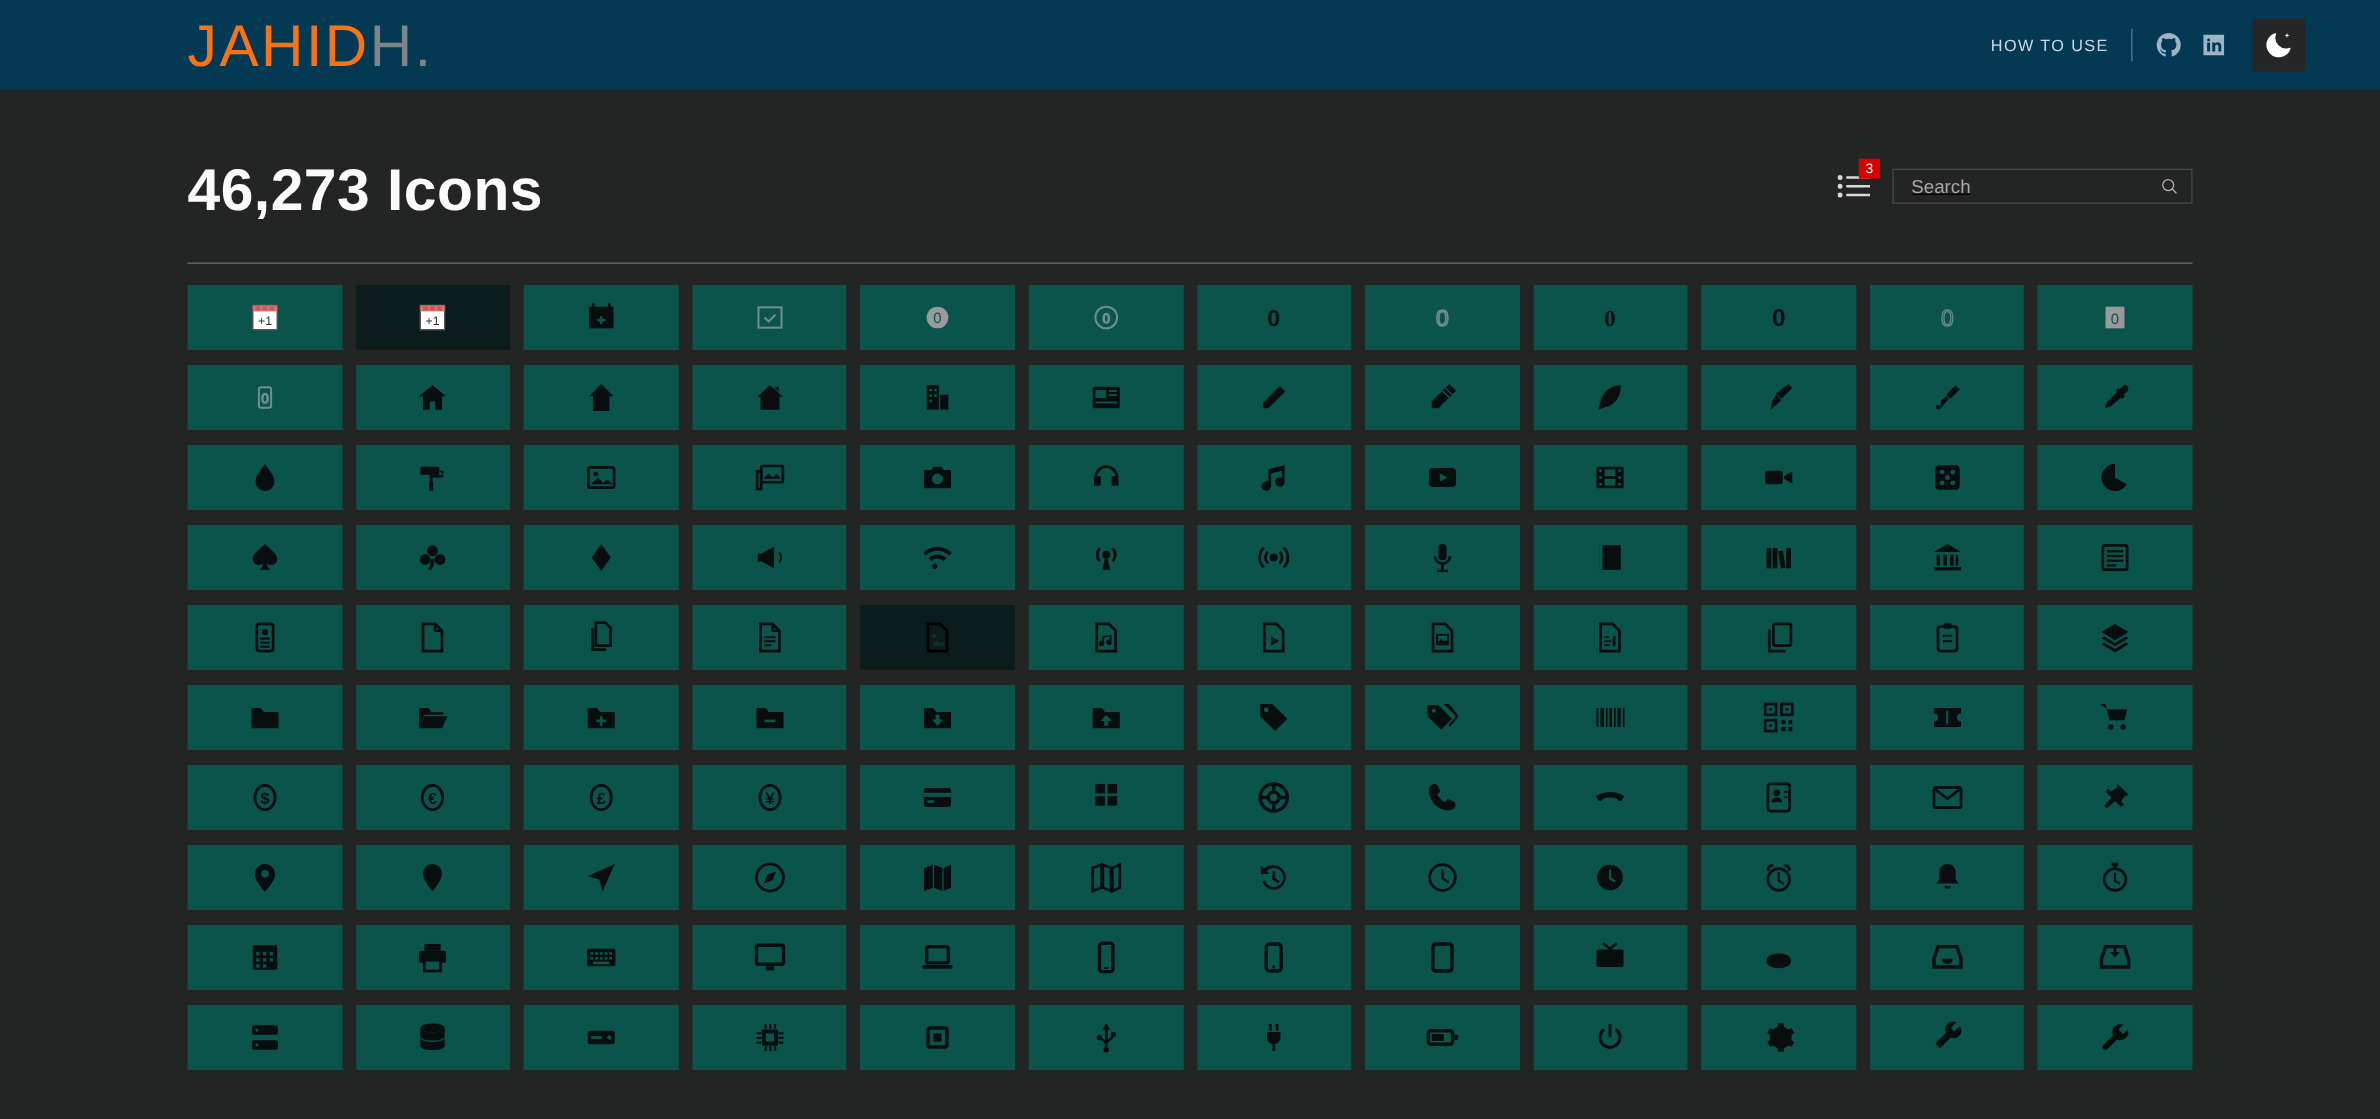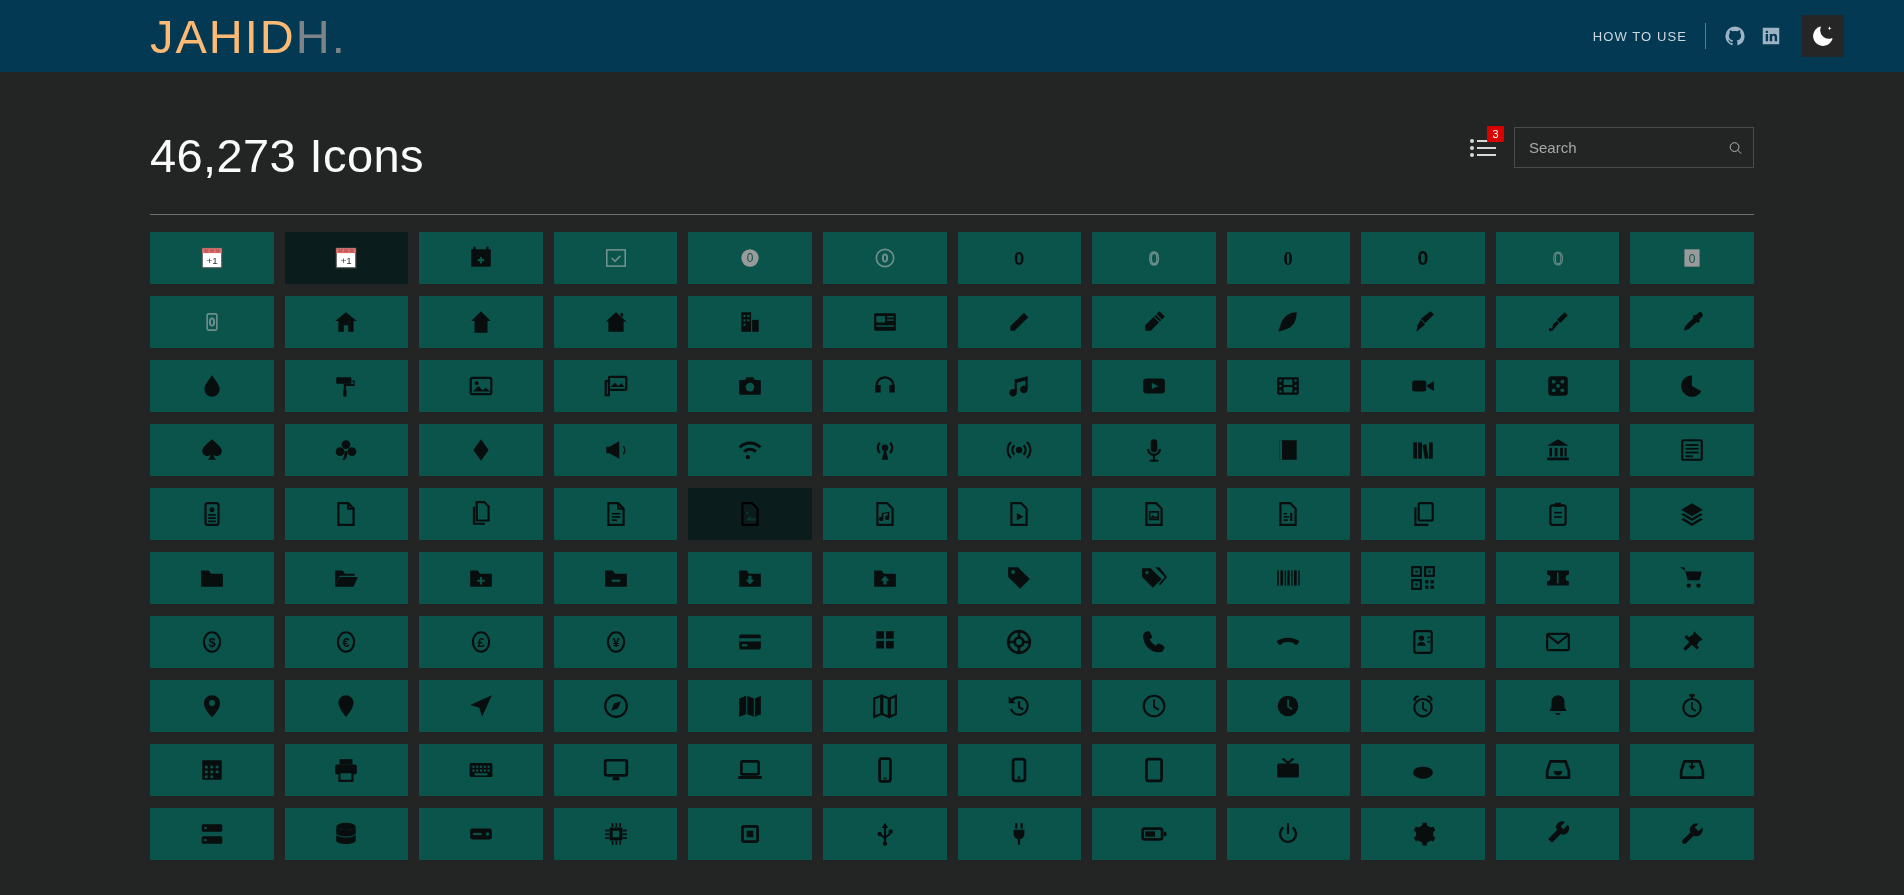--- a/index.html
+++ b/index.html
@@ -21,21 +21,21 @@
     padding: 0 60px 0 150px;
     position: relative;
   }
   .logo {
     font-size: 47px;
     font-weight: 400;
     letter-spacing: 2px;
     line-height: 1;
     user-select: none;
   }
-  .logo .lt { color: #fdba74; }
+  .logo .lt { color: #f97316; }
   .logo .gr { color: #7c8488; }
 
   .topnav {
     display: flex;
     align-items: center;
     gap: 0;
   }
   .howto {
     color: #cdd9e2;
     font-size: 13px;
@@ -70,21 +70,21 @@
     padding: 0 150px;
   }
   .headrow {
     display: flex;
     align-items: flex-end;
     justify-content: space-between;
     padding-top: 55px;
   }
   .pagetitle {
     font-size: 47px;
-    font-weight: 400;
+    font-weight: 700;
     color: #fafafa;
     letter-spacing: 0.4px;
     line-height: 1.05;
   }
   .tools {
     display: flex;
     align-items: center;
     gap: 14px;
     padding-bottom: 12px;
   }
@@ -102,26 +102,27 @@
     background: #d80000;
     color: #ffffff;
     font-size: 11px;
     line-height: 16px;
     text-align: center;
     padding: 0 3px;
     border-radius: 1px;
   }
   .searchbox {
     width: 240px;
-    height: 41px;
+    height: 28px;
     border: 1px solid #4a4a4a;
     background: #232525;
     display: flex;
     align-items: center;
     padding: 0 10px 0 14px;
+    text-decoration: underline;
   }
   .searchbox input {
     flex: 1;
     border: none;
     outline: none;
     background: transparent;
     color: #d3d3d3;
     font-size: 15px;
     font-family: "Liberation Sans", sans-serif;
   }

